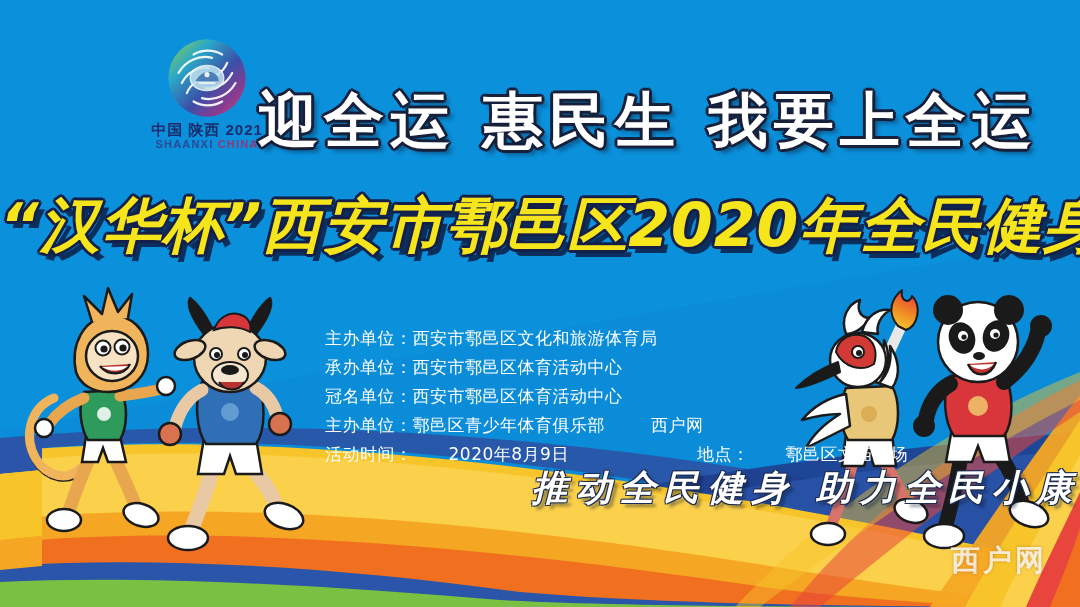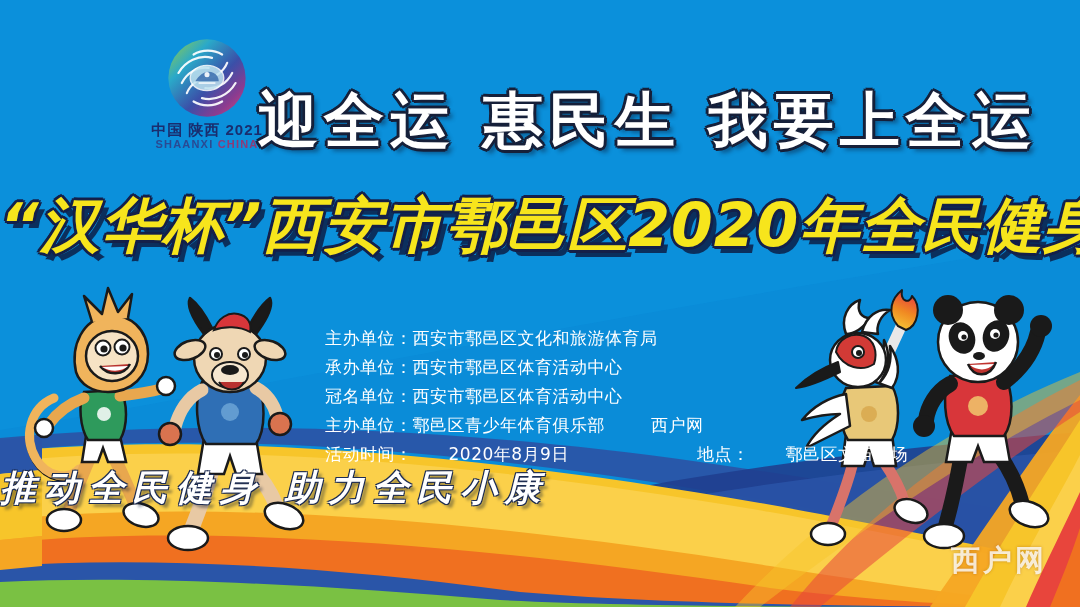--- a/index.html
+++ b/index.html
@@ -72,21 +72,21 @@
     font-family:"DejaVu Sans","Liberation Sans",sans-serif;
     letter-spacing:.5px;
   }
   .info-line.row{display:flex;gap:36px;}
   .info-line .seg2{margin-left:46px;}
   .info-line .seg-loc{margin-left:92px;}
 
   
   .slogan{
     position:absolute;left:0;top:462px;width:1080px;
-    text-align:left;
+    text-align:right;
     font-family:"DejaVu Sans","Liberation Sans",sans-serif;
     font-size:36px;font-weight:bold;font-style:italic;
     color:#ffffff;letter-spacing:8px;white-space:nowrap;line-height:52px;
     text-shadow:
       -1px -1px 0 #1d2c52, 1px -1px 0 #1d2c52,
       -1px  1px 0 #1d2c52, 1px  1px 0 #1d2c52,
        4px 4px 3px rgba(10,25,50,.4);
   }
 
   

